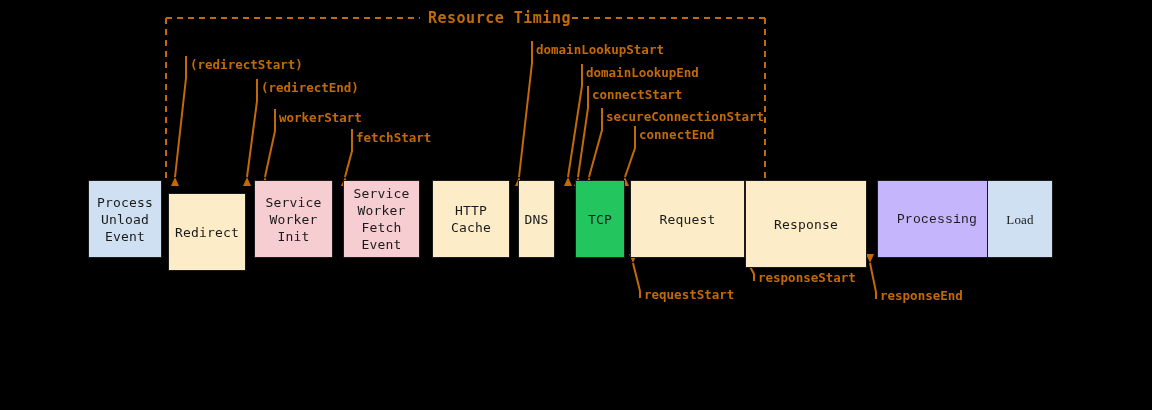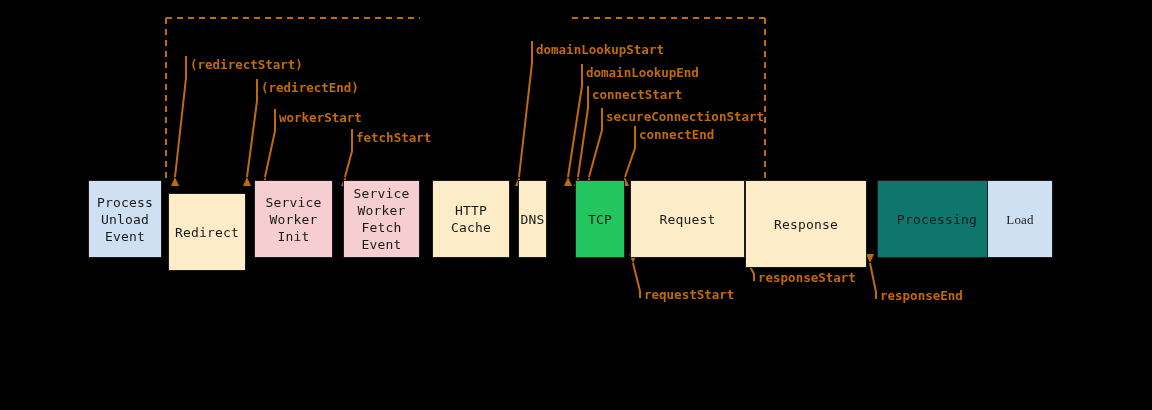--- a/index.html
+++ b/index.html
@@ -92,40 +92,41 @@
         <polygon points="625,177 621,186 629,186" fill="#c26a07"></polygon>
         <path d="M 640 298 L 640 291 L 633 263" fill="none" stroke="#c26a07" stroke-width="2"></path>
         <polygon points="633,263 629,254 637,254" fill="#c26a07"></polygon>
         <path d="M 754 281 L 754 274 L 748 263" fill="none" stroke="#c26a07" stroke-width="2"></path>
         <polygon points="748,263 744,254 752,254" fill="#c26a07"></polygon>
         <path d="M 876 299 L 876 292 L 870 263" fill="none" stroke="#c26a07" stroke-width="2"></path>
         <polygon points="870,263 866,254 874,254" fill="#c26a07"></polygon>
       </g>
   </svg>
 
+  <div class="title-label" id="bracket-title" style="left: 428px; top: 9px;">Resource Timing</div>
 
   <div id="phases-layer">
       <div class="phase" style="left: 88px; top: 180px; width: 74px; height: 78px; background: rgb(207, 224, 243);">Process
 Unload
 Event</div>
       <div class="phase" style="left: 168px; top: 180px; width: 78px; height: 78px; background: rgb(253, 236, 200); margin-top: 13px;">Redirect</div>
       <div class="phase" style="left: 254px; top: 180px; width: 79px; height: 78px; background: rgb(246, 205, 208);">Service
 Worker
 Init</div>
       <div class="phase" style="left: 343px; top: 180px; width: 77px; height: 78px; background: rgb(246, 205, 208);">Service
 Worker
 Fetch
 Event</div>
       <div class="phase" style="left: 432px; top: 180px; width: 78px; height: 78px; background: rgb(253, 236, 200);">HTTP
 Cache</div>
-      <div class="phase" style="left: 518px; top: 180px; width: 29px; height: 78px; background: rgb(253, 236, 200); text-align: center;">DNS</div>
+      <div class="phase" style="left: 518px; top: 180px; width: 37px; height: 78px; background: rgb(253, 236, 200); text-align: center;">DNS</div>
       <div class="phase" style="left: 575px; top: 180px; width: 50px; height: 78px; background: #22c55e;">TCP</div>
       <div class="phase" style="left: 630px; top: 180px; width: 115px; height: 78px; background: rgb(253, 236, 200);">Request</div>
       <div class="phase" style="left: 745px; top: 180px; width: 122px; height: 88px; background: rgb(253, 236, 200);">Response</div>
-      <div class="phase" style="left: 877px; top: 180px; width: 120px; height: 78px; background: #0f766e;">Processing</div>
+      <div class="phase" style="left: 877px; top: 180px; width: 120px; height: 78px; background: #c4b5fd; font-family: Liberation Mono, monospace;">Processing</div>
       <div class="phase" style="left: 987px; top: 180px; width: 66px; height: 78px; background: rgb(207, 224, 243); font-family: Liberation Serif, serif;">Load</div>
     </div>
 
   <div id="labels-layer">
       <div class="anno" style="left: 190px; top: 58px;">(redirectStart)</div>
       <div class="anno" style="left: 261px; top: 81px;">(redirectEnd)</div>
       <div class="anno" style="left: 279px; top: 111px;">workerStart</div>
       <div class="anno" style="left: 356px; top: 131px;">fetchStart</div>
       <div class="anno" style="left: 536px; top: 43px; text-align: right;">domainLookupStart</div>
       <div class="anno" style="left: 586px; top: 66px;">domainLookupEnd</div>

